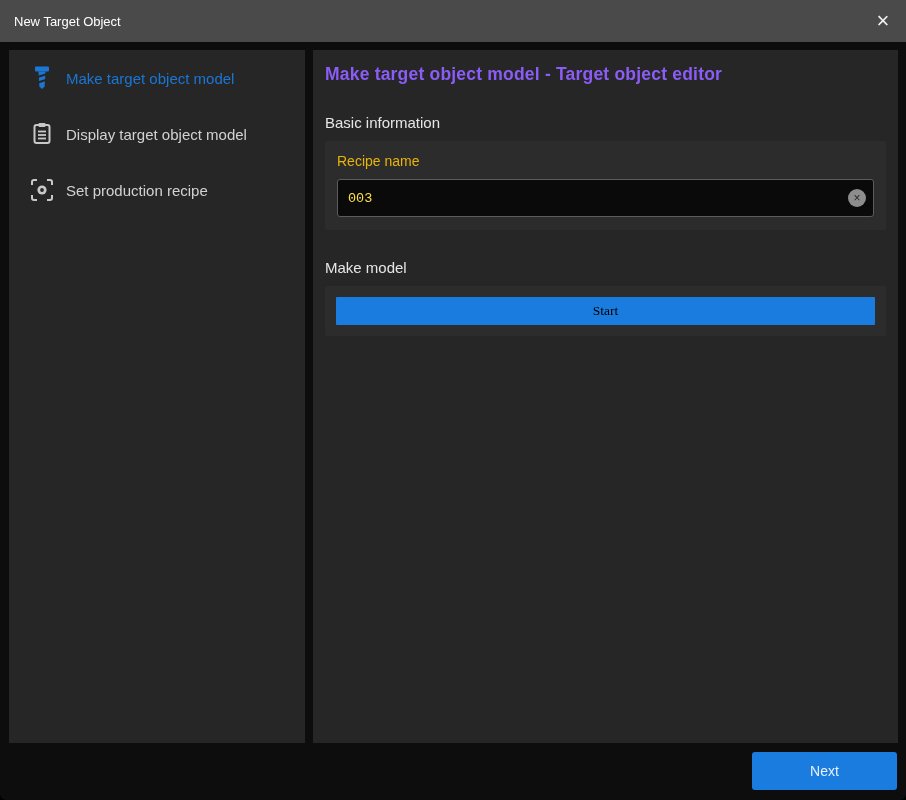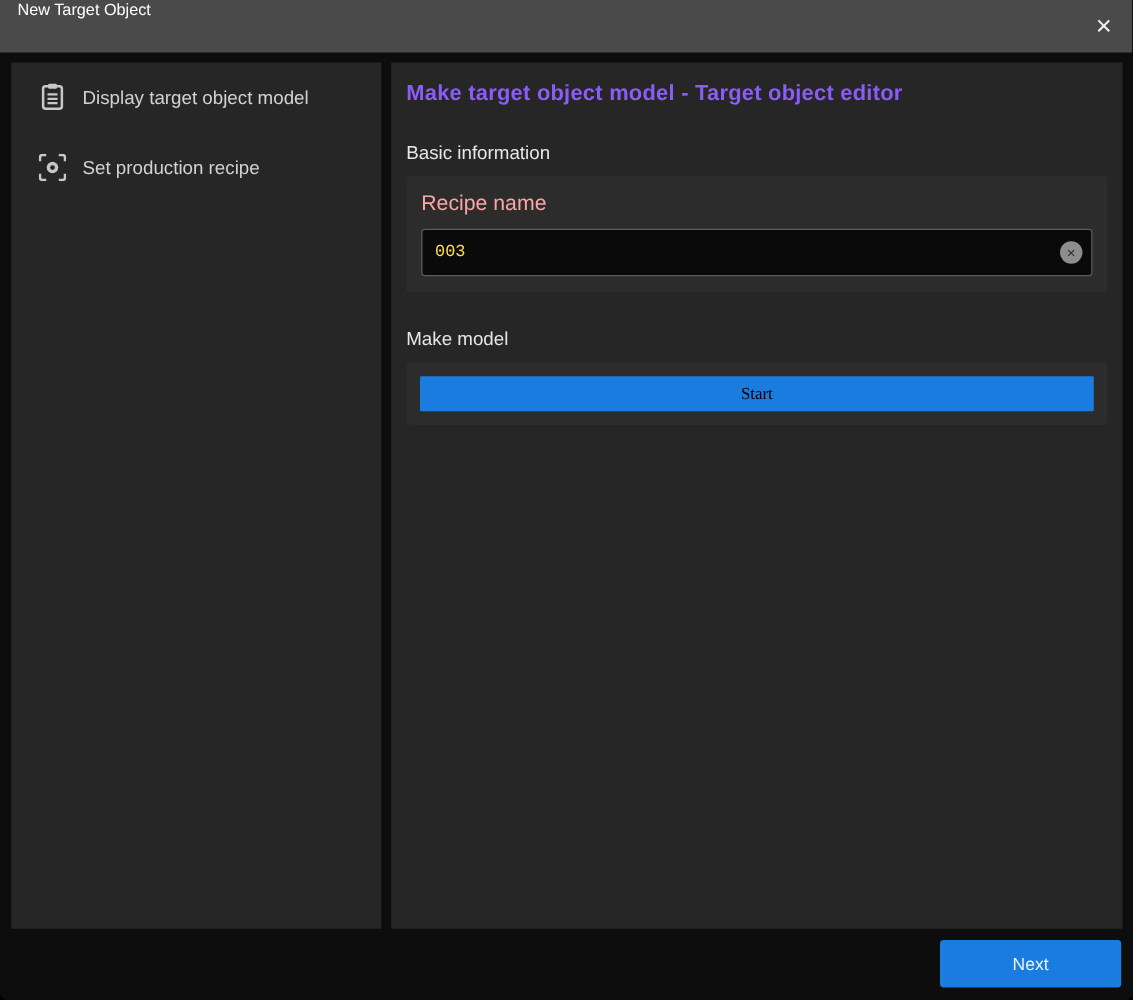--- a/index.html
+++ b/index.html
@@ -9,21 +9,21 @@
   .window {
     position:relative; width:906px; height:800px;
     background:var(--window-bg,#0d0d0d); overflow:hidden;
     border-radius:0 0 6px 6px;
   }
 
   
   .titlebar {
     position:absolute; top:0; left:0; right:0; height:42px;
     background:var(--titlebar-bg,#4a4a4a);
-    display:flex; 
+    display:flex; align-items:center;
   }
   .titlebar-title { color:#ffffff; font-size:13px; padding-left:14px; }
   .close-btn {
     margin-left:auto; width:46px; height:42px;
     display:flex; align-items:center; justify-content:center;
     color:#f2f2f2; font-size:22px; line-height:1; cursor:pointer;
   }
 
   
   .sidebar {
@@ -42,21 +42,21 @@
   .main {
     position:absolute; left:313px; top:50px; width:585px; height:693px;
     background:var(--panel-bg,#262626);
     padding:14px 12px;
   }
   .heading { color:#8b5cf6; font-size:17.5px; font-weight:bold; letter-spacing:.2px; }
   .section-label { color:#e6e6e6; font-size:15px; margin-top:29px; margin-bottom:10px; }
 
   .card { background:var(--card-bg,#2c2c2c); border-radius:2px; }
   .card-basic { padding:12px 12px 13px; }
-  .field-label { color:#fca5a5; font-size:17px; margin-bottom:10px; }
+  .field-label { color:#eab308; font-size:14px; margin-bottom:10px; }
 
   .text-input-wrap { position:relative; }
   .text-input {
     width:100%; height:38px;
     background:var(--input-bg,#0a0a0a);
     border:1px solid #5c5c5c; border-radius:3px;
     color:#fde047; font-size:13.5px; padding:0 34px 0 10px;
     font-family:Liberation Mono, monospace; outline:none;
   }
   .clear-btn {
@@ -87,20 +87,31 @@
 
   <div class="titlebar">
     <span class="titlebar-title">New Target Object</span>
     <div class="close-btn">
       <span>×</span>
     </div>
   </div>
 
   <div class="sidebar">
 
+    <div class="sidebar-item selected">
+      <span class="icon">
+        <svg width="20" height="24" viewBox="0 0 20 24">
+          <rect x="3" y="0.5" width="14" height="5" rx="1" fill="#1b76d4"></rect>
+          <polygon points="6.5,5.5 13.5,5.5 12.6,20.5 10,23 7.4,20.5" fill="#1b76d4"></polygon>
+          <line x1="5.5" y1="11" x2="14.5" y2="8.2" stroke="#262626" stroke-width="2"></line>
+          <line x1="5.9" y1="16.5" x2="14" y2="14" stroke="#262626" stroke-width="2"></line>
+        </svg>
+      </span>
+      <span>Make target object model</span>
+    </div>
 
     <div class="sidebar-item">
       <span class="icon">
         <svg width="20" height="24" viewBox="0 0 20 24">
           <rect x="2.5" y="3" width="15" height="18" rx="2" fill="none" stroke="#c8c8c8" stroke-width="2"></rect>
           <rect x="6.5" y="1" width="7" height="4" rx="1" fill="#c8c8c8"></rect>
           <line x1="6" y1="9.5" x2="14" y2="9.5" stroke="#c8c8c8" stroke-width="1.8"></line>
           <line x1="6" y1="13" x2="14" y2="13" stroke="#c8c8c8" stroke-width="1.8"></line>
           <line x1="6" y1="16.5" x2="14" y2="16.5" stroke="#c8c8c8" stroke-width="1.8"></line>
         </svg>

